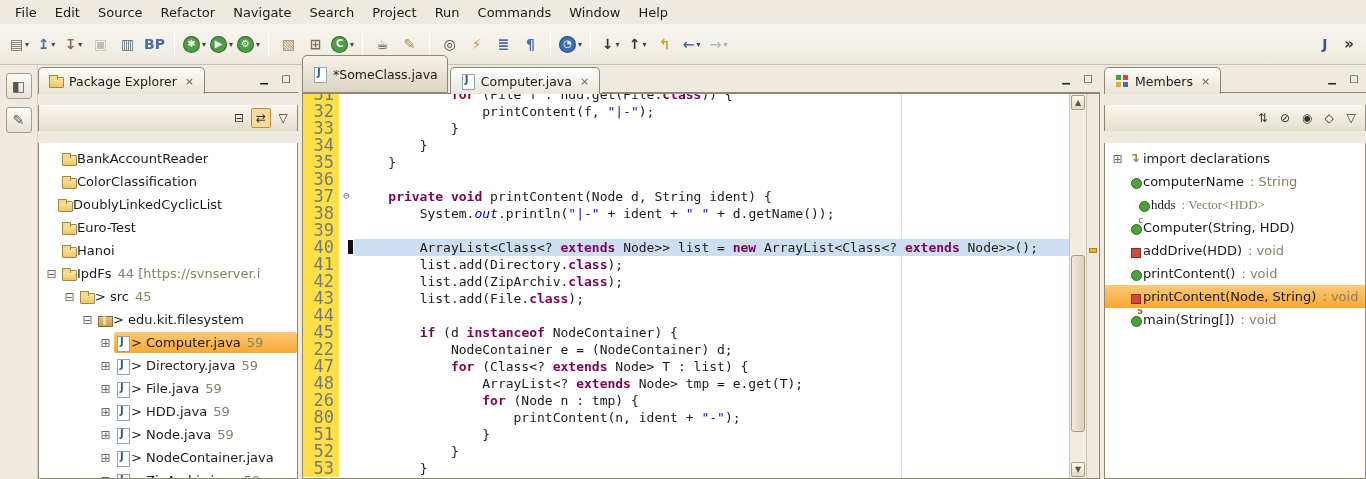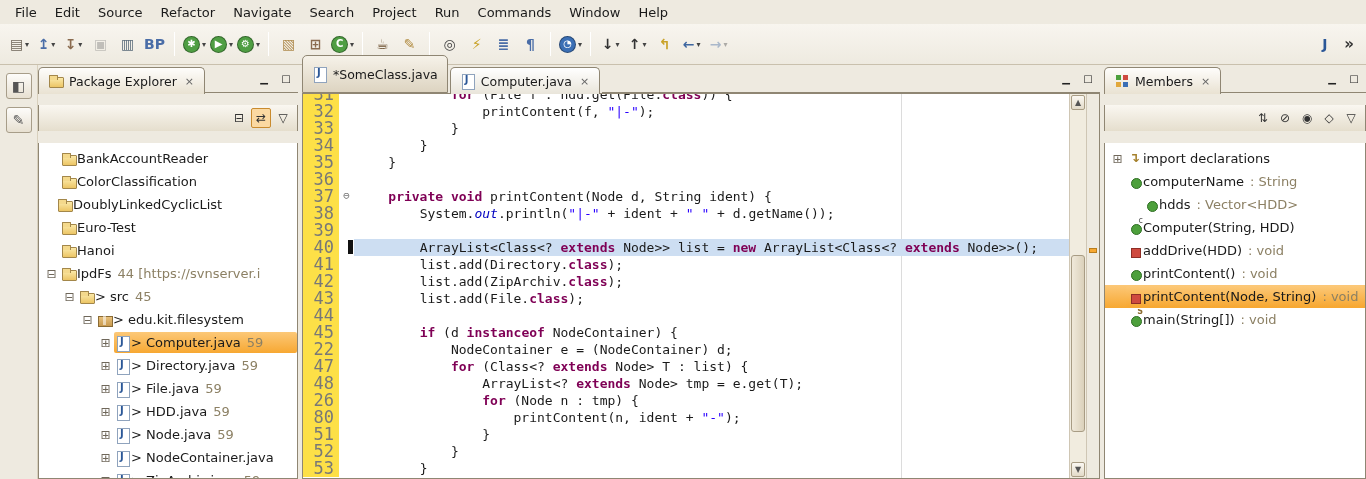--- a/index.html
+++ b/index.html
@@ -519,21 +519,21 @@
             </span>
           </div>
           <div class="trow mrow" style="padding-left: 4px; align-items: center;">
             <span class="texp"></span>
             <span class="rowbody">
               <span class="icon icon-field-public"></span>
               <span class="tlabel">computerName</span>
               <span class="mtype">: String</span>
             </span>
           </div>
-          <div class="trow mrow" style="padding-left: 20px;">
+          <div class="trow mrow" style="padding-left: 12px; font-family: Liberation Serif, serif;">
             <span class="texp"></span>
             <span class="rowbody">
               <span class="icon icon-field-public"></span>
               <span class="tlabel">hdds</span>
               <span class="mtype">: Vector&lt;HDD&gt;</span>
             </span>
           </div>
           <div class="trow mrow" style="padding-left: 4px;">
             <span class="texp"></span>
             <span class="rowbody">

